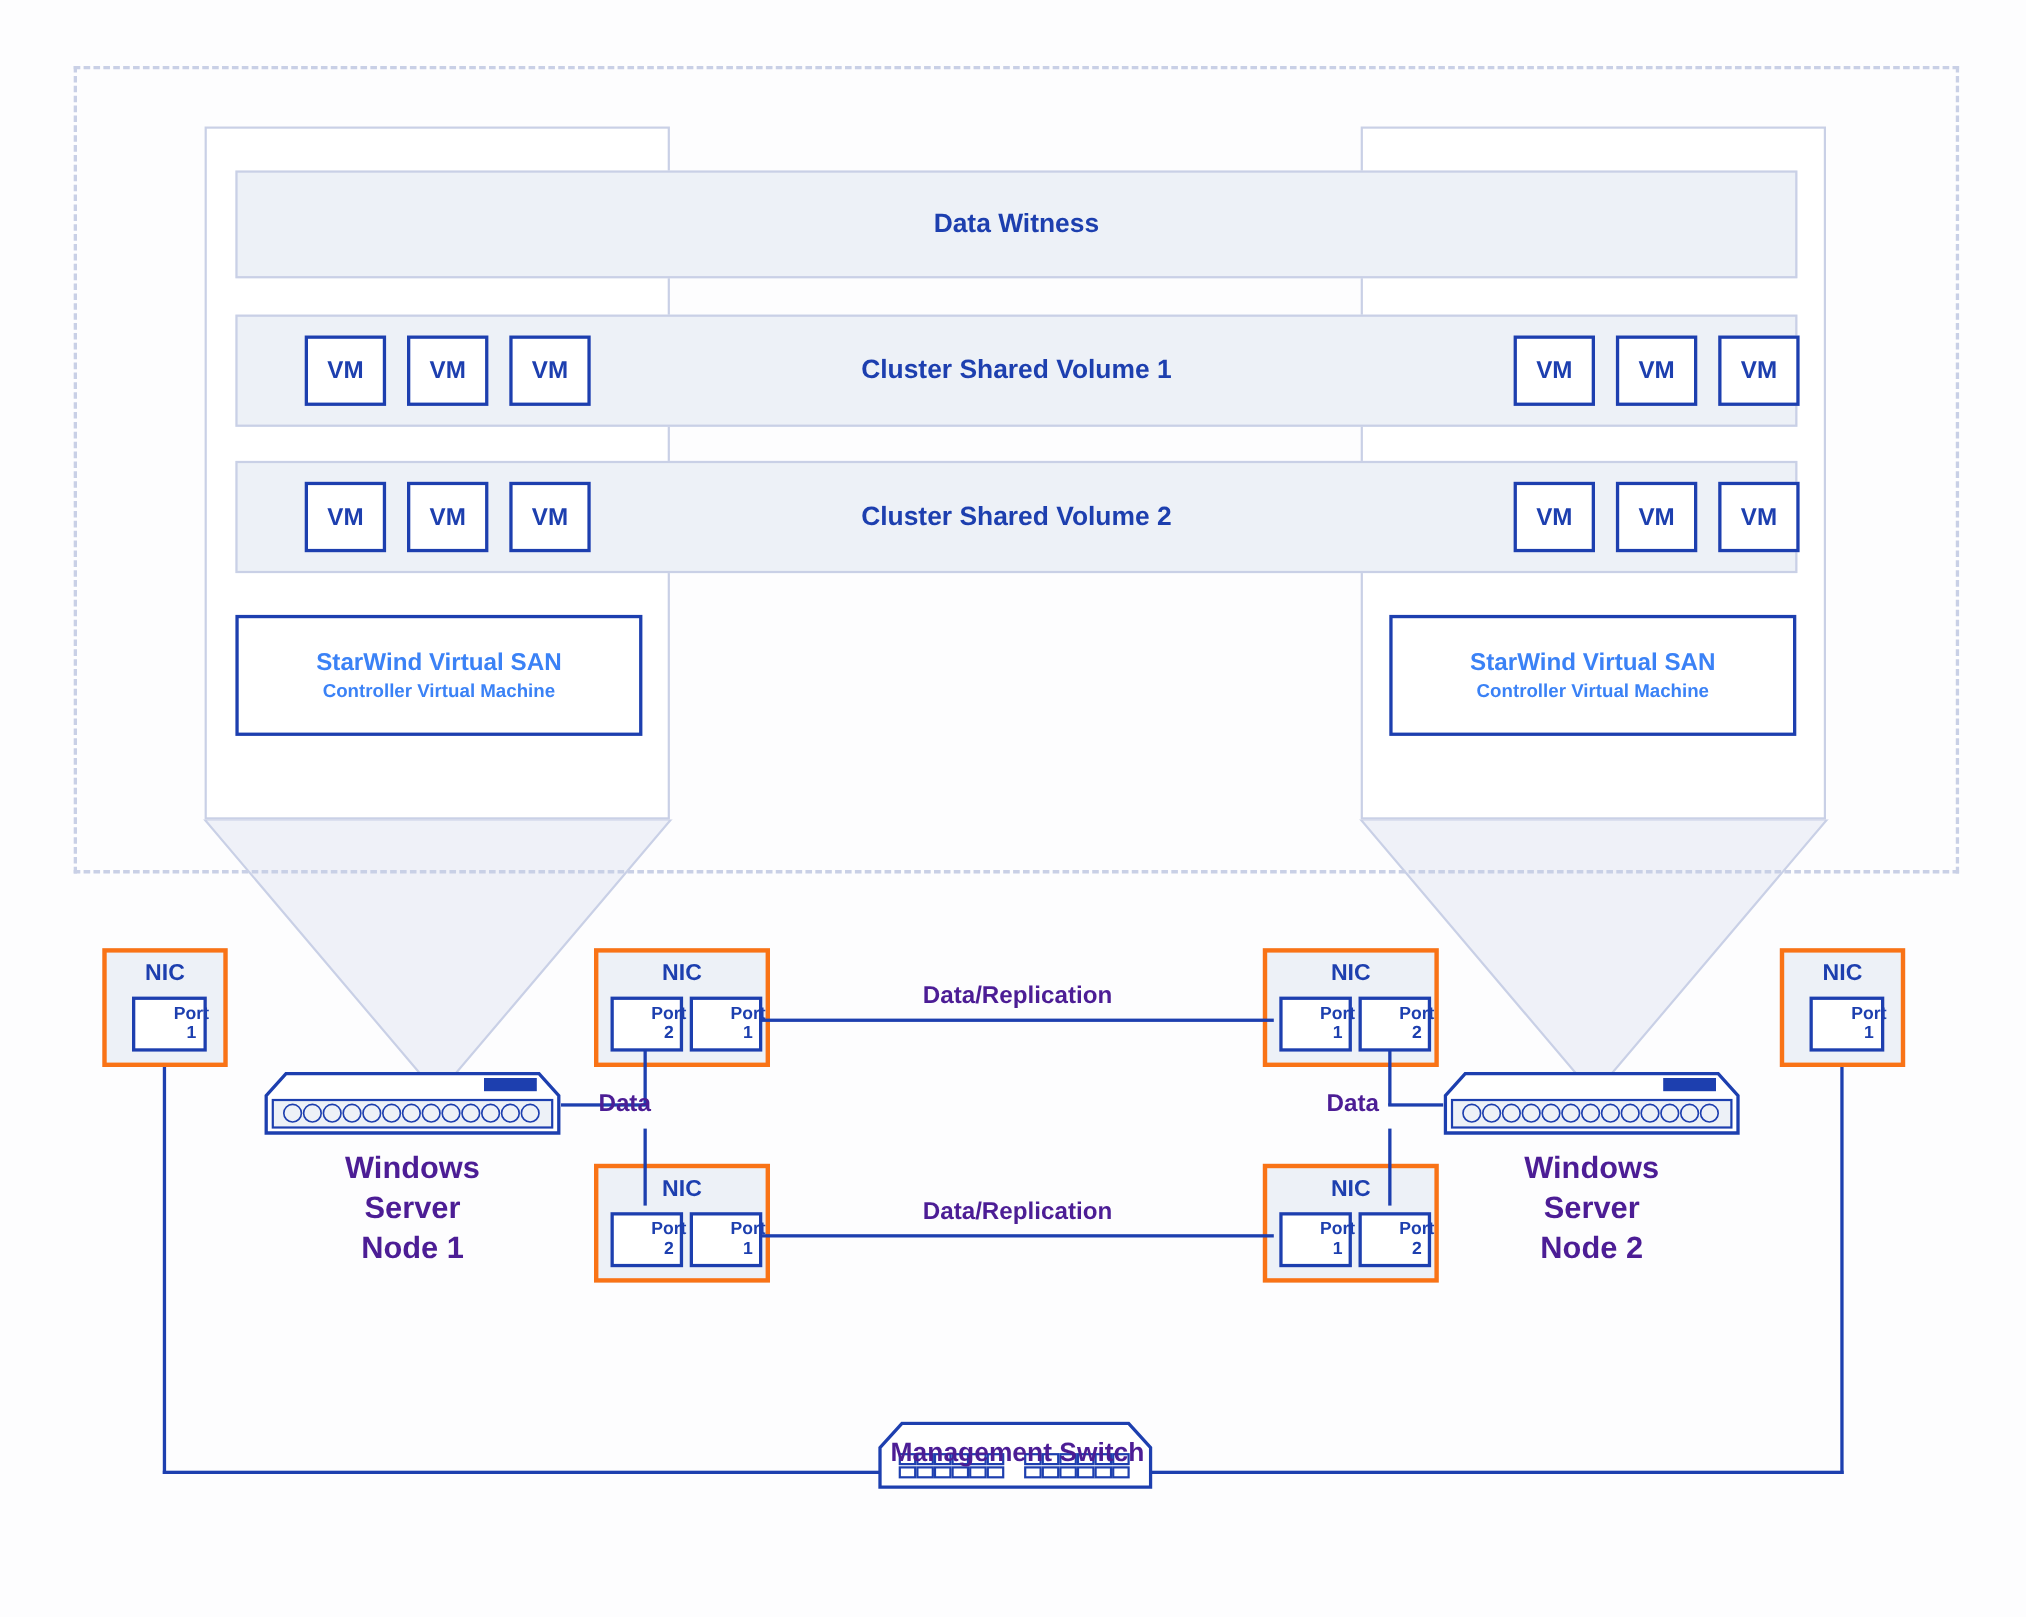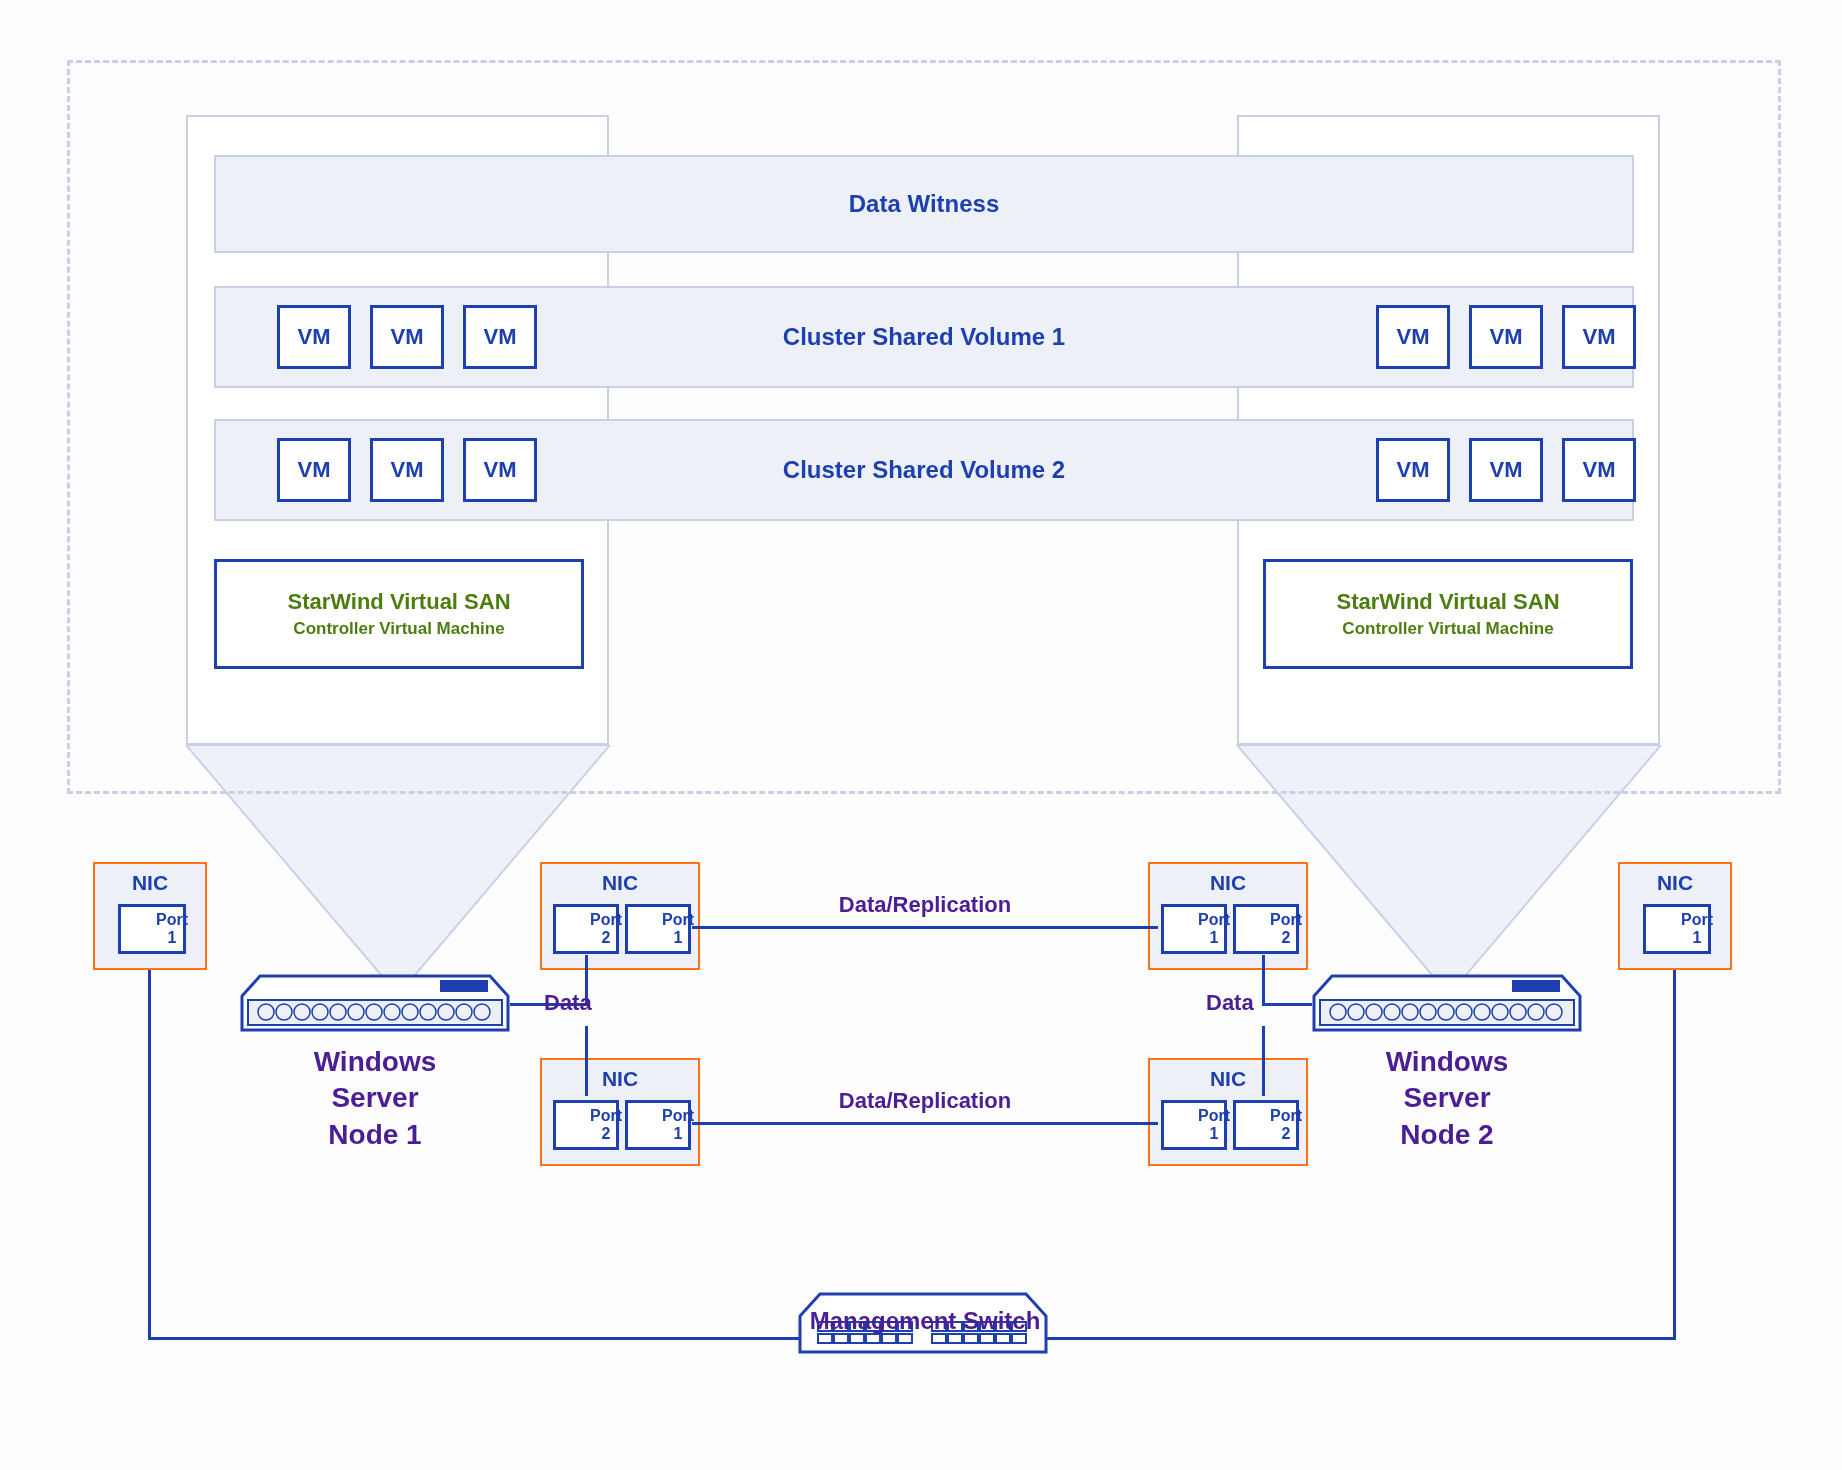--- a/index.html
+++ b/index.html
@@ -57,30 +57,30 @@
     color: #1D3FAF;
   }
   .vsan-box {
     position: absolute;
     border: 3px solid #1D3FAF;
     background: #ffffff;
     display: flex;
     flex-direction: column;
     align-items: center;
     justify-content: center;
-    color: #4d7c0f;
+    color: #3b82f6;
     text-align: center;
     gap: 4px;
   }
   .vsan-title { font-weight: 700; font-size: 22px; }
   .vsan-sub   { font-weight: 600; font-size: 17px; }
   .nic-box {
     position: absolute;
     background: #edf1f7;
-    border: 2px solid #f97316;
+    border: 4px solid #f97316;
     color: #1D3FAF;
     text-align: center;
     font-weight: 700;
     font-size: 21px;
     padding-top: 7px;
   }
   .port-box {
     position: absolute;
     border: 3px solid #1D3FAF;
     background: #ffffff;

